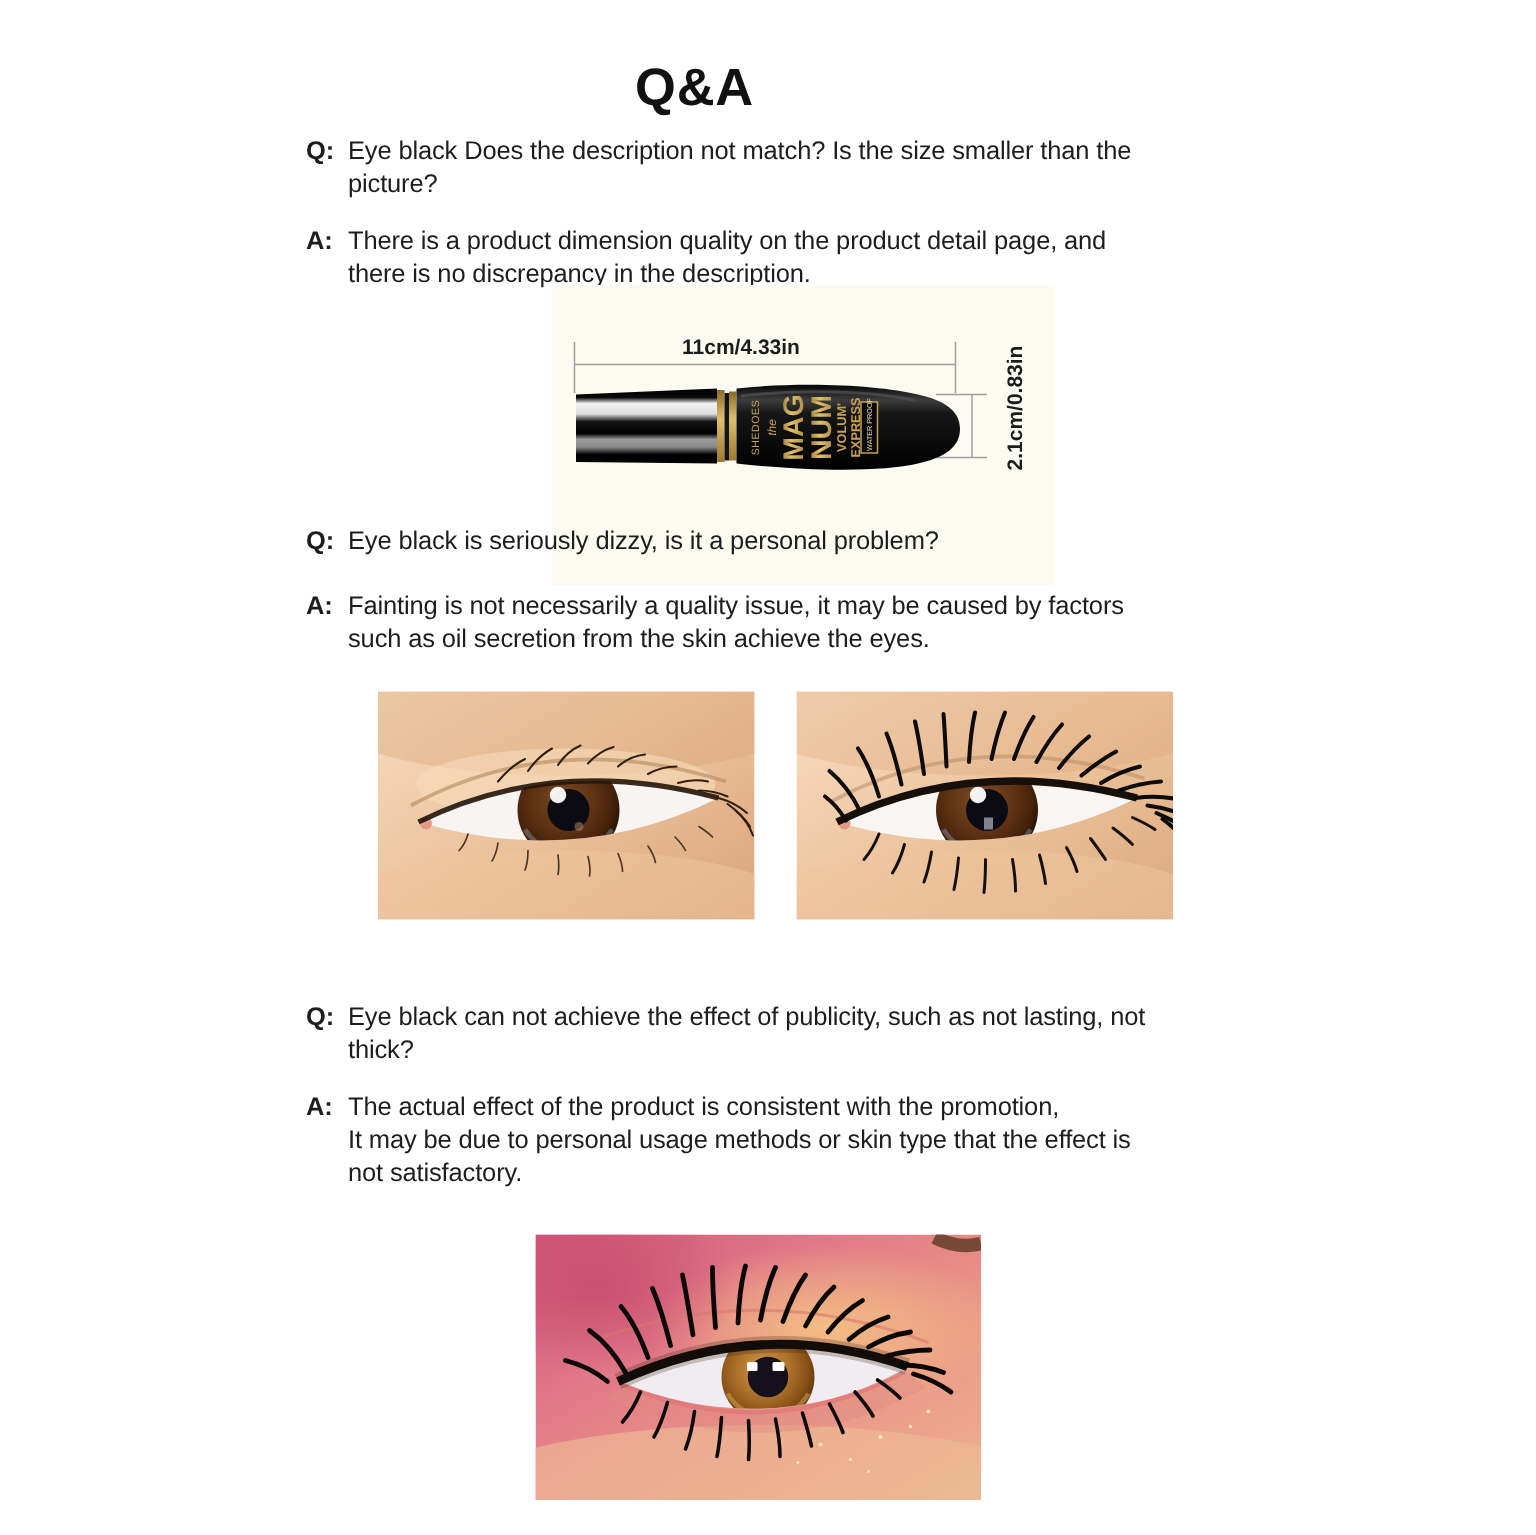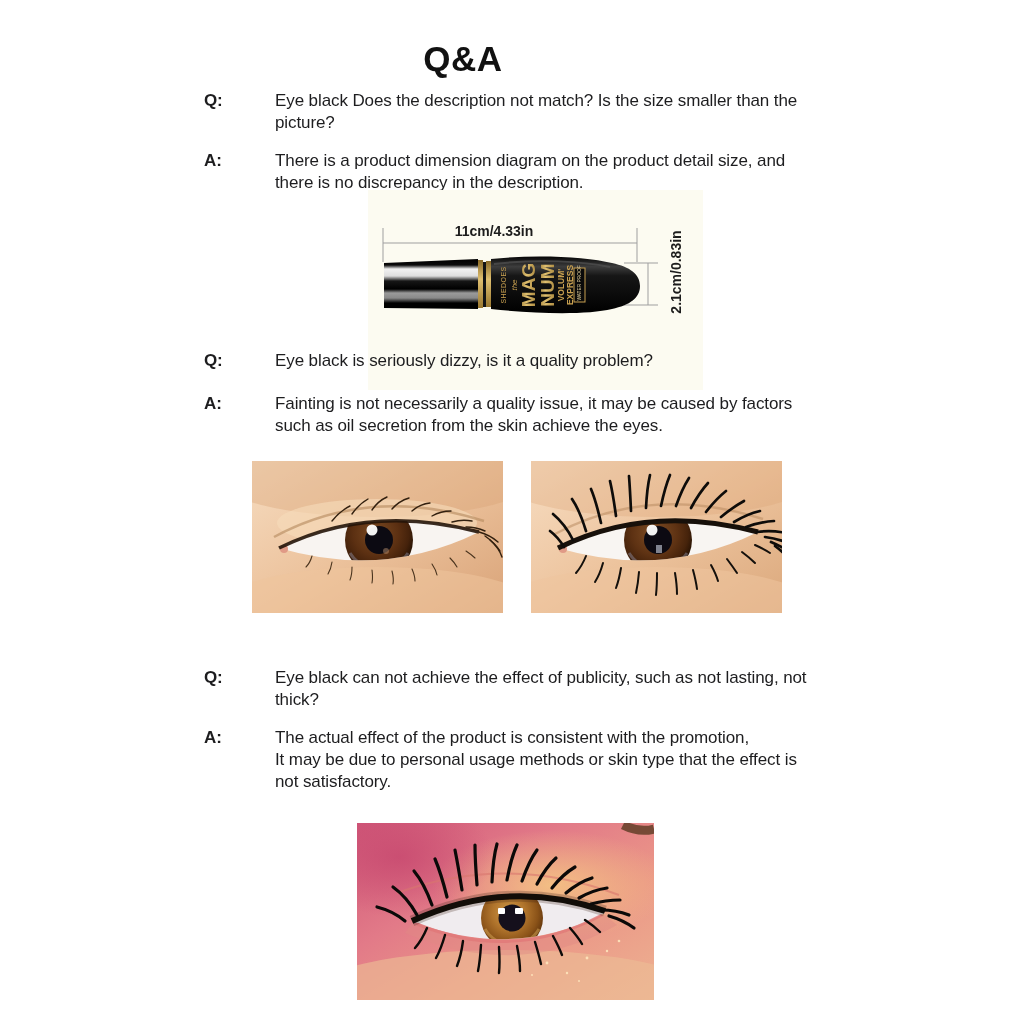--- a/index.html
+++ b/index.html
@@ -4,21 +4,21 @@
 <style>
   html,body{margin:0;padding:0;background:#fff;}
   .page{position:relative;width:926px;height:1023px;background:#ffffff;overflow:hidden;
         font-family:"Liberation Sans",sans-serif;color:#1d1d1f;}
   .title{position:absolute;left:0;right:0;top:16px;text-align:center;
          font-size:35px;font-weight:700;letter-spacing:.5px;color:#111;}
   .photo-bg{position:absolute;left:368px;top:190px;width:335px;height:200px;background:#fcfbf1;}
   .qa-row{position:absolute;left:204px;width:640px;display:flex;gap:9px;
           font-size:17px;line-height:22px;letter-spacing:-.1px;}
   .qa-row .lbl{font-weight:700;flex:0 0 auto;min-width:19px;}
-  .qa-row .txt{white-space:pre-line;width:612px;margin-left:43px;}
+  .qa-row .txt{white-space:pre-line;width:612px;}
   .q1{top:90px}.a1{top:150px}.q2{top:350px}.a2{top:393px}.q3{top:667px}.a3{top:727px}
   .diagram{position:absolute;left:372px;top:200px;width:332px;height:146px;}
   .photo{position:absolute;display:block;}
   .before-eye{left:252px;top:461px;width:251px;height:152px;}
   .after-eye{left:531px;top:461px;width:251px;height:152px;}
   .result-eye{left:357px;top:823px;width:297px;height:177px;}
   svg{display:block;}
 </style>
 </head>
 <body>
@@ -27,21 +27,21 @@
 
   <h1 class="title">Q&amp;A</h1>
 
   <div class="qa-row q1">
     <span class="lbl">Q:</span>
     <span class="txt">Eye black Does the description not match? Is the size smaller than the
 picture?</span>
   </div>
   <div class="qa-row a1">
     <span class="lbl">A:</span>
-    <span class="txt">There is a product dimension diagram on the product detail size, and
+    <span class="txt">There is a product dimension quality on the product detail page, and
 there is no discrepancy in the description.</span>
   </div>
 
   <div class="photo-bg"></div>
 
   <svg class="diagram" viewBox="0 0 332 146" xmlns="http://www.w3.org/2000/svg">
     <defs>
       <linearGradient id="m-cap" x1="0" y1="0" x2="0" y2="1">
         <stop offset="0" stop-color="#000"></stop>
           <stop offset=".12" stop-color="#0a0a0a"></stop>
@@ -91,21 +91,21 @@
       <text x="176" y="91" text-anchor="middle" font-size="19" font-weight="700" fill="url(#m-gold)" transform="rotate(-90 176 85)">NUM</text>
       <text x="189" y="88" text-anchor="middle" font-size="8.5" font-weight="700" fill="#c8a050" transform="rotate(-90 189 85)">VOLUM'</text>
       <text x="198" y="88" text-anchor="middle" font-size="8.5" font-weight="700" fill="#c8a050" transform="rotate(-90 198 85)">EXPRESS</text>
       <rect x="202" y="68" width="11" height="34" fill="#0a0a0a" stroke="#c8a050" stroke-width="1"></rect>
       <text x="209" y="87" text-anchor="middle" font-size="4.8" fill="#ecd9a2" transform="rotate(-90 207 85)">WATER PROOF</text>
     </g>
   </svg>
 
   <div class="qa-row q2">
     <span class="lbl">Q:</span>
-    <span class="txt">Eye black is seriously dizzy, is it a quality problem?</span>
+    <span class="txt">Eye black is seriously dizzy, is it a personal problem?</span>
   </div>
   <div class="qa-row a2">
     <span class="lbl">A:</span>
     <span class="txt">Fainting is not necessarily a quality issue, it may be caused by factors
 such as oil secretion from the skin achieve the eyes.</span>
   </div>
 
   <svg class="photo before-eye" viewBox="0 0 251 152" xmlns="http://www.w3.org/2000/svg">
     <defs>
       <linearGradient id="b-skin" x1="0" y1="0" x2="1" y2="1">

